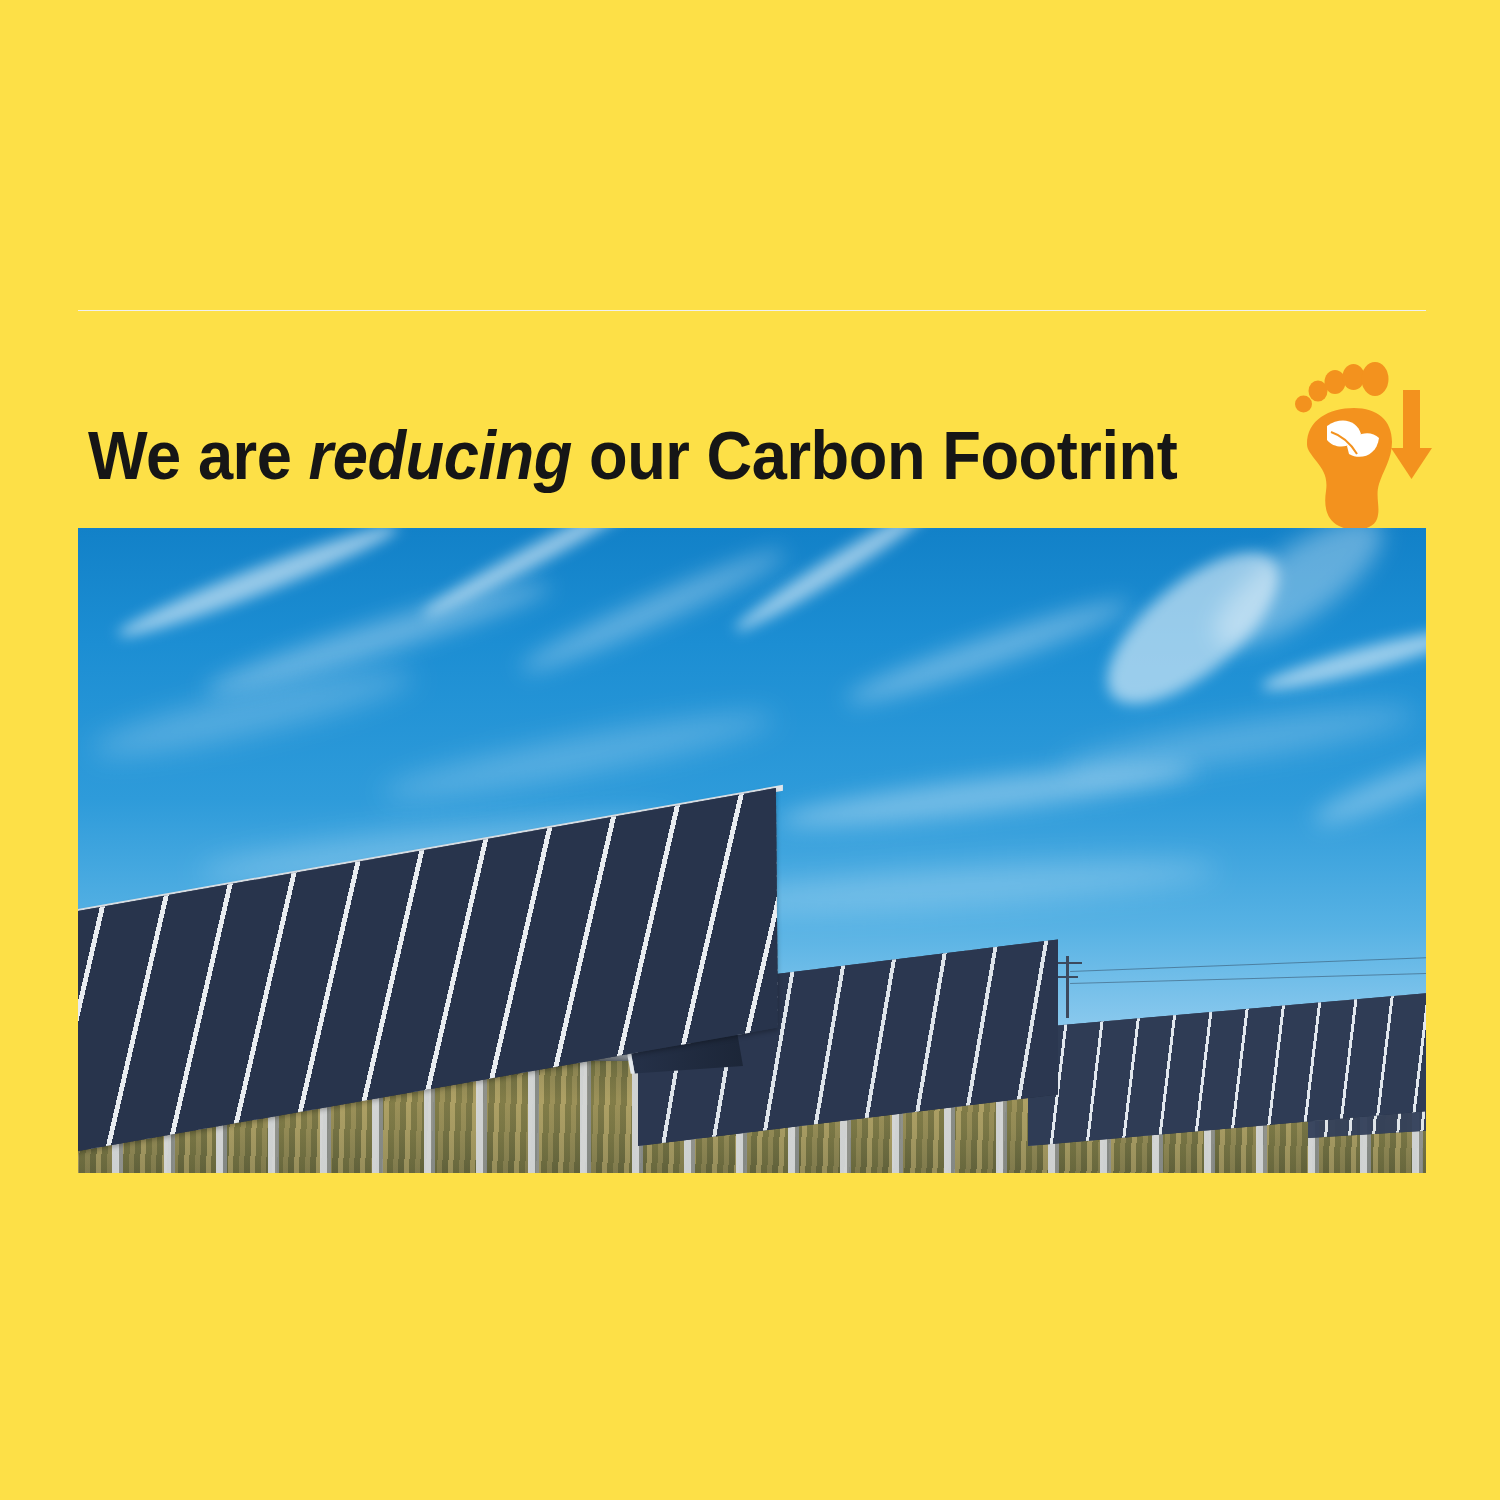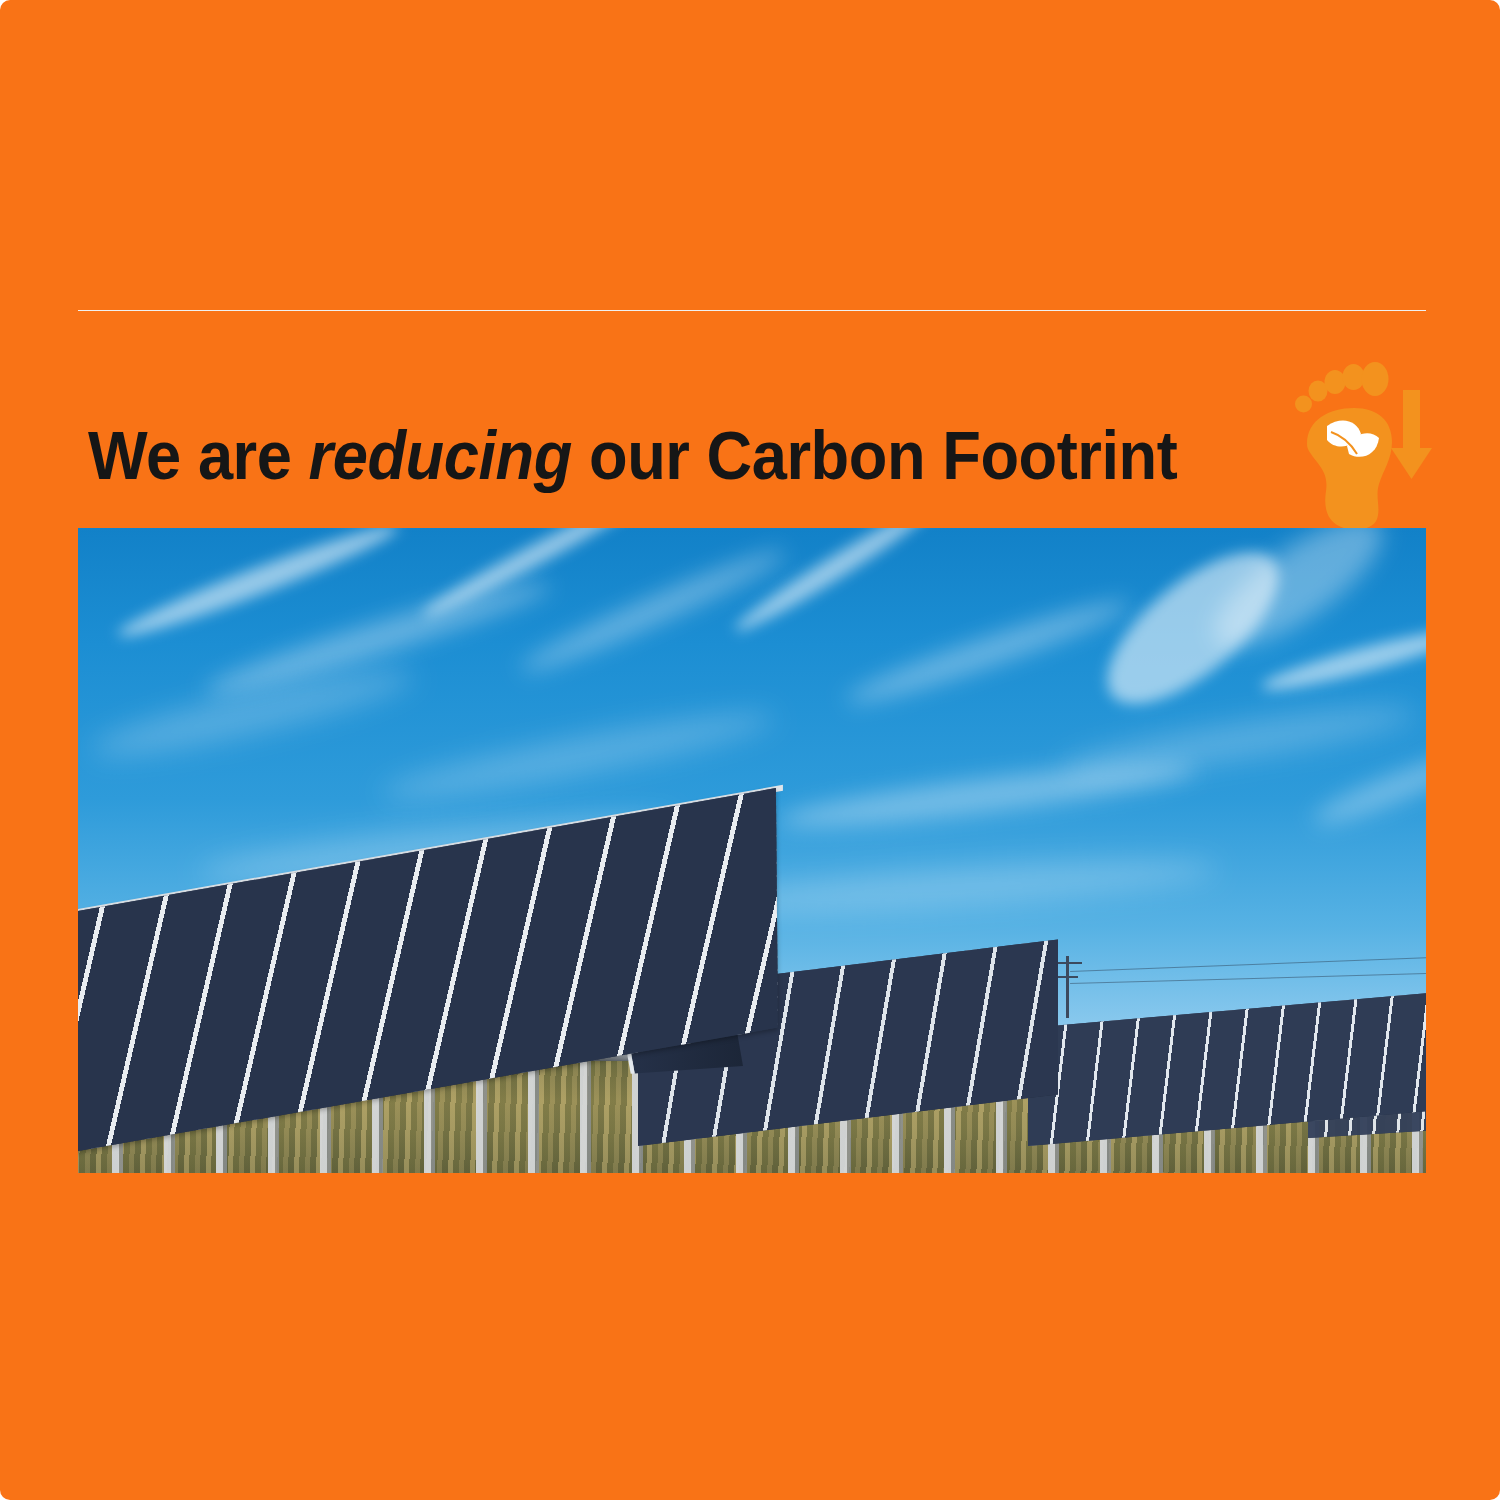--- a/index.html
+++ b/index.html
@@ -13,22 +13,21 @@
     font-family: "Liberation Sans", sans-serif;
     overflow: hidden;
   }
 
   
   #slide {
     position: absolute;
     left: 0; top: 0;
     width: 1500px;
     height: 1500px;
-    background: #f97316;
-    border-radius: 10px;
+    background: #fde047;
   }
 
   #slide-top-rule {
     position: absolute;
     left: 78px;
     top: 310px;
     width: 1348px;
     height: 1px;
     background: #f0f0f0;
   }

